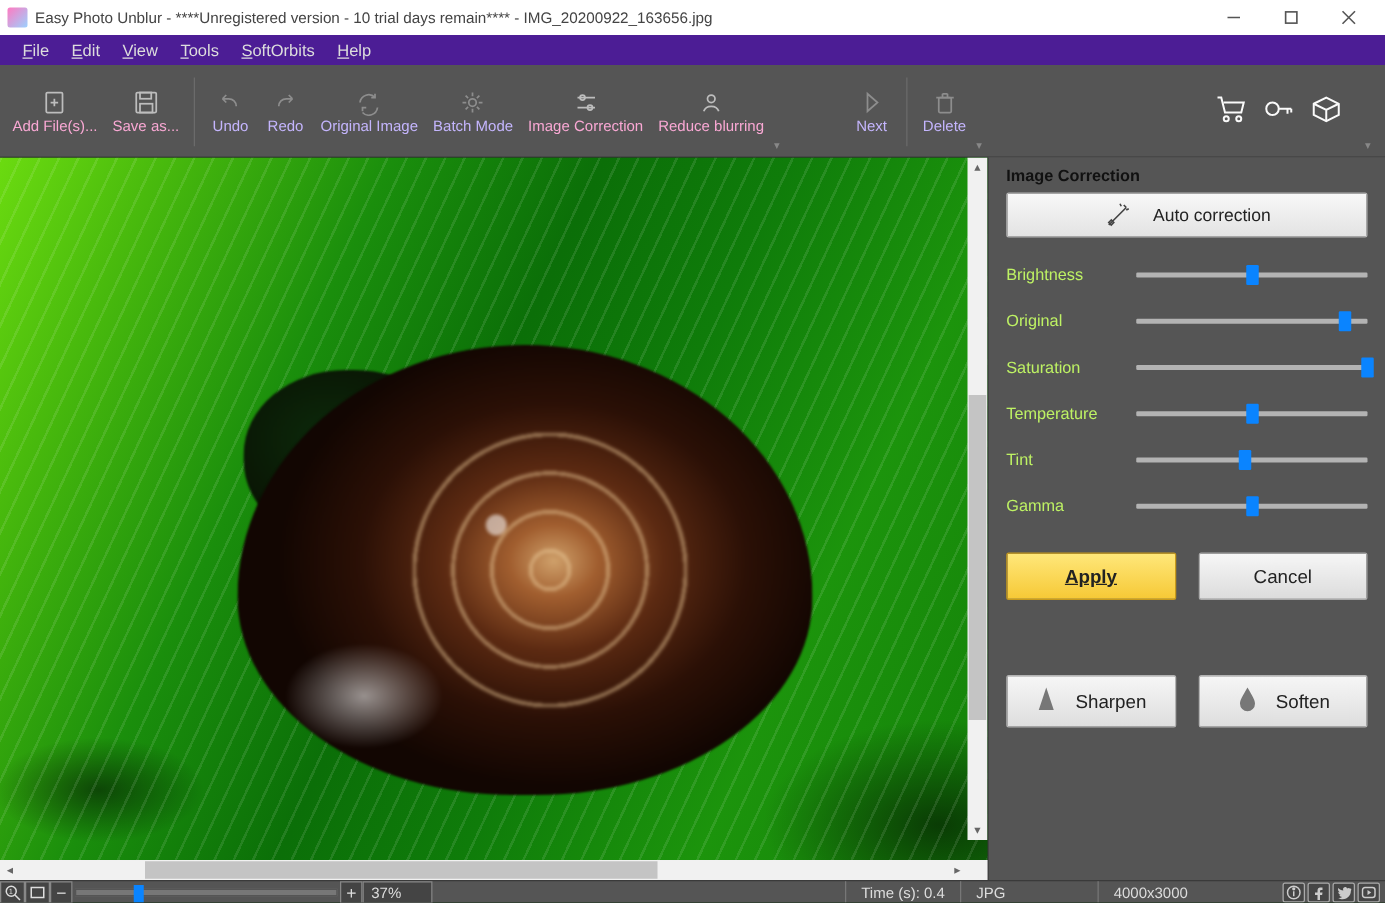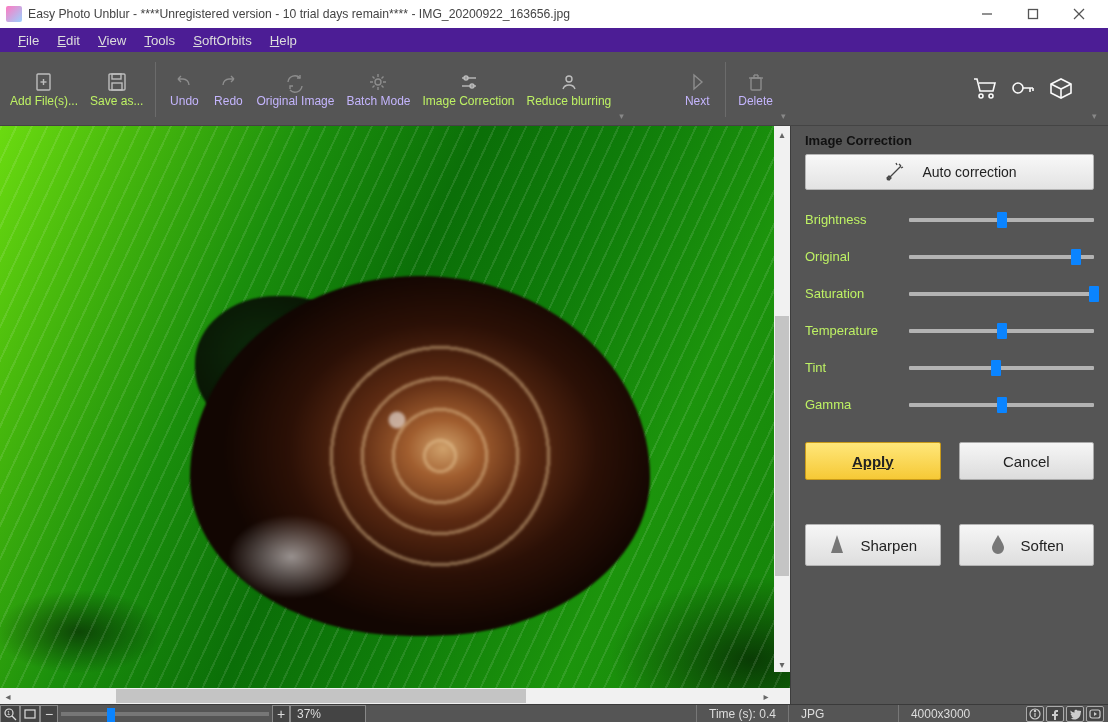--- a/index.html
+++ b/index.html
@@ -11,21 +11,21 @@
 .titlebar .spacer { flex: 1; }
 .titlebar .winctl { width: 46px; height: 28px; display: flex; align-items: center; justify-content: center; color: #666; }
 
 
 .menubar { height: 24px; background: #4c1d95; display: flex; align-items: center; padding-left: 10px; gap: 2px; }
 .menubar .item { color: #ddd; font-size: 13.2px; padding: 2px 8px; cursor: default; }
 .menubar .item .ul { text-decoration: underline; }
 
 
 .toolbar { height: 74px; background: #555; display: flex; align-items: stretch; padding: 4px 6px 2px 6px; gap: 4px; border-bottom: 1px solid #444; }
-.tool { display: flex; flex-direction: column; align-items: center; justify-content: center; color: #bef264; font-size: 12px; padding: 2px 4px; min-width: 40px; line-height: 1.15; text-align: center; }
+.tool { display: flex; flex-direction: column; align-items: center; justify-content: center; color: #f9a8d4; font-size: 12px; padding: 2px 4px; min-width: 40px; line-height: 1.15; text-align: center; }
 .tool .ic { width: 22px; height: 22px; margin-bottom: 2px; display: flex; align-items: center; justify-content: center; }
 .tool.disabled { color: #c4b5fd; }
 .tool svg { stroke: #bdbdbd; fill: none; stroke-width: 1.4; }
 .tool.disabled svg { stroke: #8d8d8d; }
 .vsep { width: 1px; background: #6b6b6b; margin: 6px 4px; }
 .toolbar .flexspacer { flex: 1; }
 .rtlinks { display: flex; align-items: center; gap: 12px; padding-right: 14px; }
 .rtlinks svg { stroke: #fafafa; fill: none; stroke-width: 1.6; }
 .tool-drop { width: 10px; color:#888; font-size:9px; align-self: flex-end; padding-bottom:2px;}
 
@@ -80,34 +80,34 @@
 
 .sliders { margin-top:22px; display:flex; flex-direction:column; gap:22px; }
 .srow { display:flex; align-items:center; gap:10px; }
 .srow .lab { width:94px; text-align:left; color:#bef264; font-size:13px; }
 .srow .track { position:relative; flex:1; height:4px; background:#b3b3b3; border-radius:1px; }
 .srow .thumb { position:absolute; top:-6px; width:10px; height:16px; background:#0a84ff; border-radius:1px; transform:translateX(-50%); }
 
 .btnrow { display:flex; gap:18px; margin-top:30px; }
 .btn { flex:1; height:38px; display:flex; align-items:center; justify-content:center; font-size:15px; border:1px solid #aaa; border-radius:2px; background:linear-gradient(#f6f6f6,#dcdcdc); color:#222; }
 .btn.apply { background:linear-gradient(#ffe77a,#f6c936); border-color:#c89a1a; font-weight:700; text-decoration:underline; }
-.btnrow2 { display:flex; gap:18px; margin-top:44px; }
+.btnrow2 { display:flex; gap:18px; margin-top:60px; }
 .actbtn { flex:1; height:42px; display:flex; align-items:center; justify-content:center; gap:14px; font-size:15px; background:linear-gradient(#f6f6f6,#dedede); border:1px solid #b3b3b3; border-radius:2px; color:#222;}
 .actbtn svg { fill:#777; }
 
 
 .statusbar { height:18px; background:#555; border-top:1px solid #3a3a3a; display:flex; align-items:stretch; font-size:12px; color:#ddd; }
 .sb-left { display:flex; align-items:center; gap:0; }
 .sb-ico { width:20px; height:18px; display:flex; align-items:center; justify-content:center; border:1px solid #888; background:#444;}
 .sb-ico svg { stroke:#ddd; fill:none; stroke-width:1.2; }
 .zoom { display:flex; align-items:center; }
 .zoom .zbtn { width:18px; height:18px; display:flex; align-items:center; justify-content:center; border:1px solid #888; background:#444; color:#ddd; font-size:14px; line-height:1; }
 .zoom .ztrack { width:210px; height:6px; background:#777; margin:0 2px; position:relative; border:1px solid #555;}
 .zoom .zthumb { position:absolute; top:-4px; width:8px; height:14px; background:#0a84ff; left:46px; }
-.zoom .zval { width:76px; padding-left:6px; border:1px solid #888; height:18px; display:flex; align-items:center; background:#444;}
+.zoom .zval { width:56px; padding-left:6px; border:1px solid #888; height:18px; display:flex; align-items:center; background:#444;}
 .sb-gap { width:330px; }
 .sb-cell { border-left:1px solid #777; padding:0 12px; display:flex; align-items:center; }
 .sb-flex { flex:1 }
 .sb-social { display:flex; align-items:center; gap:2px; padding:0 4px;}
 .sb-social .soc { width:18px; height:16px; border:1px solid #aaa; border-radius:2px; display:flex; align-items:center; justify-content:center; background:#454545;}
 .sb-social svg { stroke:#ccc; fill:none; stroke-width:1.2;}
 
 .sp-title { font-weight:700; font-size:13px; color:#0a0a0a; padding:3px 0 6px 0;}
 </style>
 </head>

